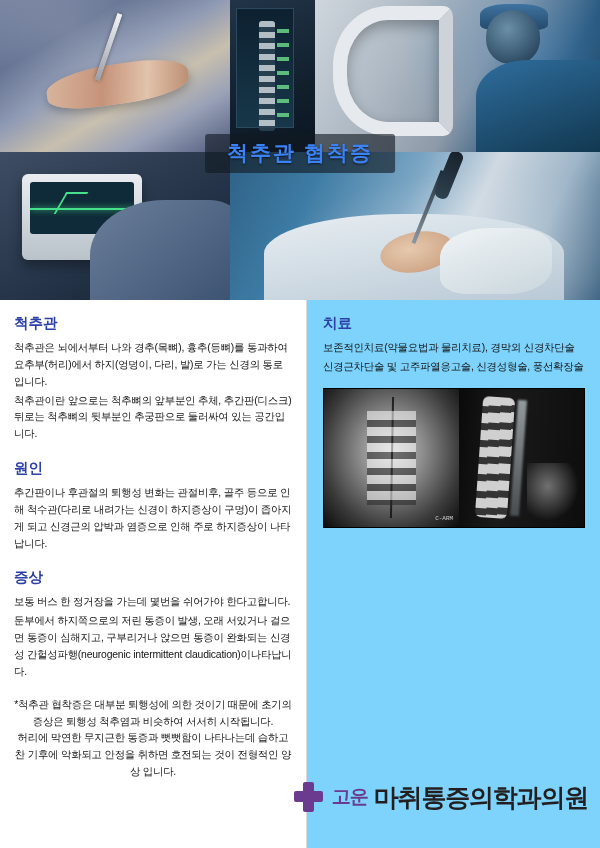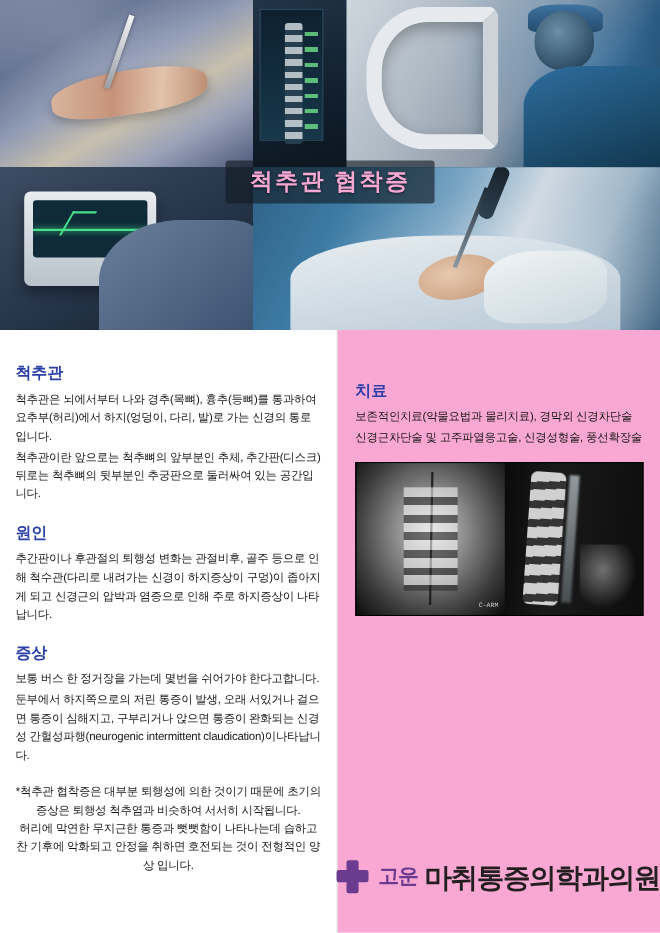--- a/index.html
+++ b/index.html
@@ -147,36 +147,36 @@
     transform:rotate(22deg);
   }
   .ph-proc .handle{
     position:absolute; left:212px; top:-2px; width:14px; height:50px;
     background:linear-gradient(180deg,#17212b,#2f4250);
     border-radius:6px; transform:rotate(22deg);
   }
 
   
   .hero-title{
-    position:absolute; left:50%; top:146px; transform:translateX(-50%);
+    position:absolute; left:50%; top:134px; transform:translateX(-50%);
     background:rgba(18,26,34,0.62);
-    color:#f9a8d4; font-size:21px; font-weight:bold; letter-spacing:2px;
+    color:#3b82f6; font-size:21px; font-weight:bold; letter-spacing:2px;
     padding:5px 22px 6px; border-radius:3px; white-space:nowrap;
     text-shadow:0 1px 2px rgba(0,0,0,.6);
   }
 
   
   .content{ position:absolute; left:0; top:300px; width:600px; height:548px; display:flex; }
   .col-left{ width:306px; padding:14px 14px 0 14px; background:#fff; }
   .divider{ width:1px; background:#d9d9d9; }
-  .col-right{ width:293px; padding:30px 14px 0 16px; background:#f9a8d4; position:relative;}
+  .col-right{ width:293px; padding:14px 14px 0 16px; background:#7dd3fc; position:relative;}
 
   h2.sec{
     color:#2a3fa8; font-size:14.5px; font-weight:bold;
-    margin:16px 0 7px 0; letter-spacing:0px;
+    margin:0 0 7px 0; letter-spacing:0px;
   }
   h2.sec.mt{ margin-top:16px; }
   p.body{
     font-size:10.4px; color:#141414; line-height:1.62;
     margin:0 0 2px 0; letter-spacing:-0.2px;
   }
   p.note{
     font-size:10.4px; color:#141414; line-height:1.62;
     margin-top:16px; letter-spacing:-0.2px;
   }
@@ -217,21 +217,21 @@
     background:linear-gradient(180deg,rgba(200,210,215,.7),rgba(120,130,135,.5));
     transform:rotate(4deg); filter:blur(.8px);
   }
   .xray-mr .soft{
     position:absolute; right:4%; bottom:4%; width:42%; height:42%;
     background:radial-gradient(ellipse at 40% 40%, rgba(190,190,190,.55), rgba(10,10,10,0) 70%);
   }
 
   
   .logo{
-    position:absolute; right:0; bottom:34px;
+    position:absolute; right:12px; bottom:34px;
     display:flex; align-items:center; gap:6px;
   }
   .logo .cross-mark{ position:relative; width:34px; height:34px; }
   .logo .cross-mark .c1,.logo .cross-mark .c2{ position:absolute; }
   .logo .cross-mark .c1{
     left:11px; top:2px; width:11px; height:30px; background:#6a3b8f; border-radius:2px;
   }
   .logo .cross-mark .c2{
     left:2px; top:11px; width:29px; height:11px; background:#6a3b8f; border-radius:2px;
   }

